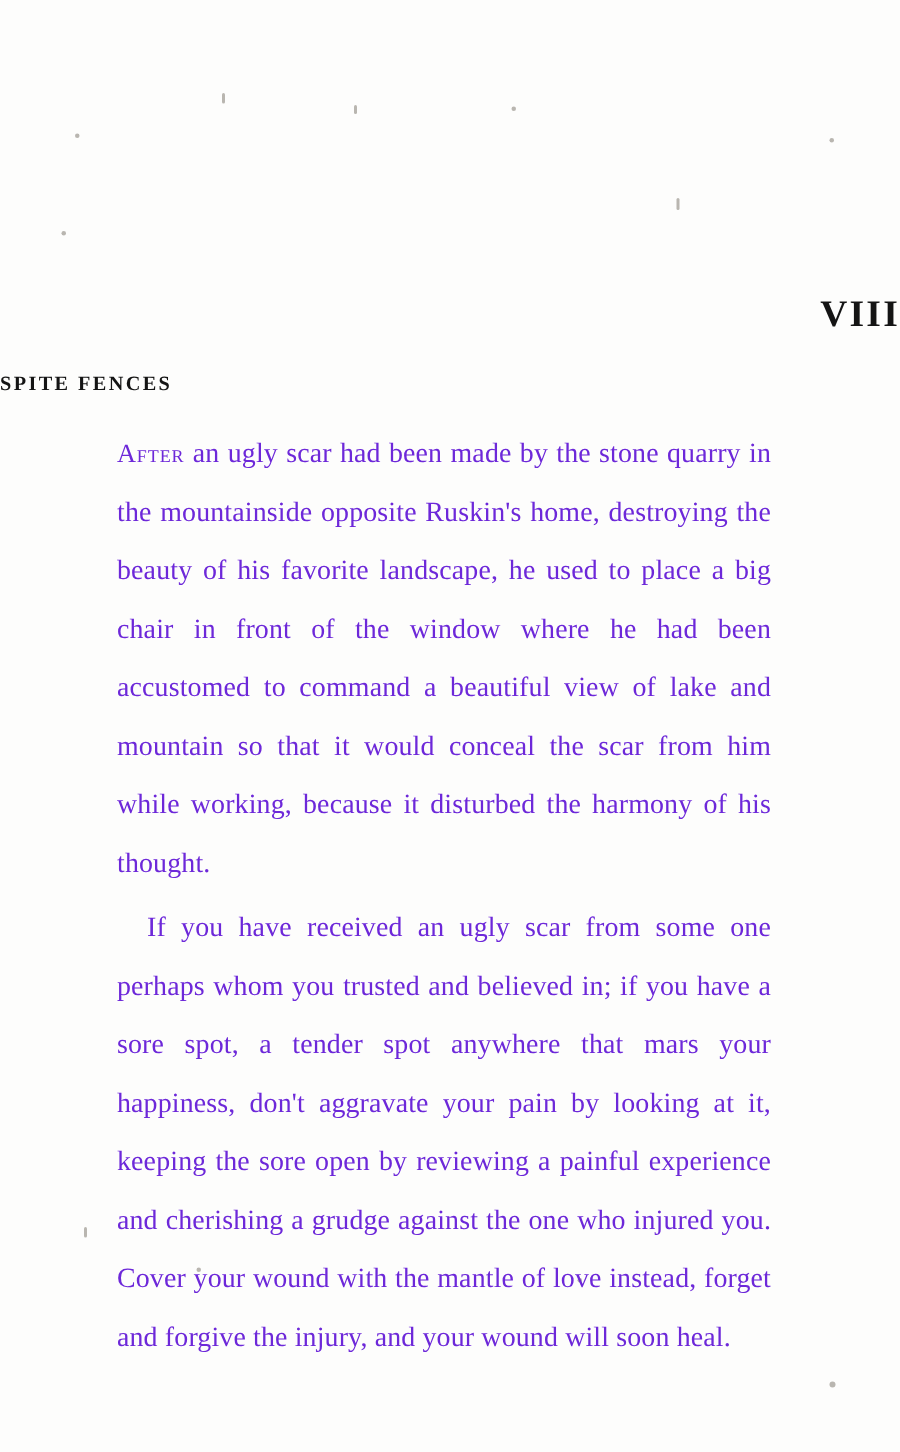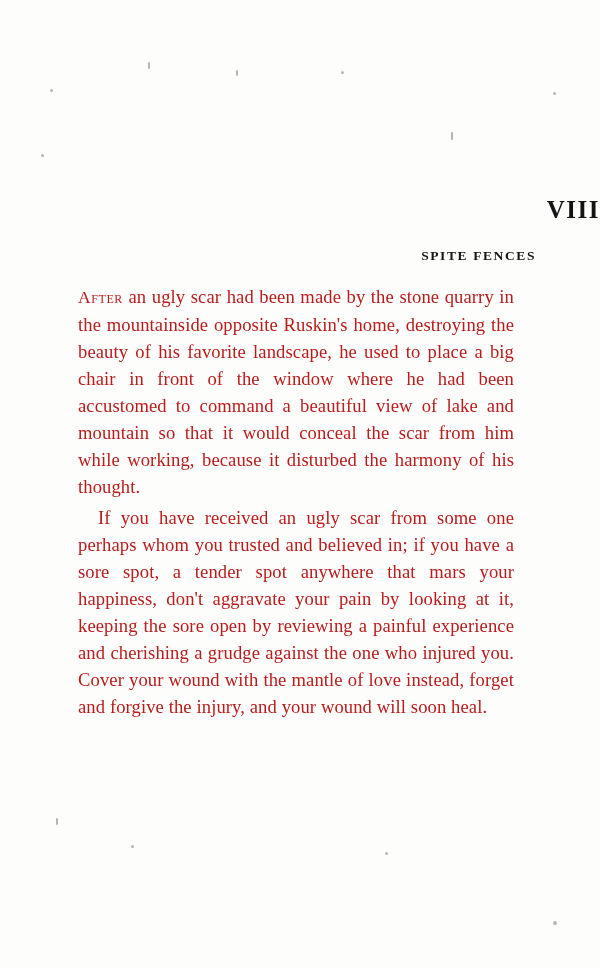--- a/index.html
+++ b/index.html
@@ -43,43 +43,42 @@
     letter-spacing: 1.5px;
     font-family: "Liberation Serif", serif;
     color: #141414;
   }
 
   .chapter-title {
     position: absolute;
     top: 248px;
     left: 0;
     width: 492px;
-    text-align: right;
+    text-align: left;
     font-size: 13.5px;
     font-weight: bold;
     letter-spacing: 1.6px;
     font-family: "Liberation Serif", serif;
     color: #141414;
-    margin-left: 44px;
   }
 
   .body-text {
     position: absolute;
     top: 283px;
     left: 78px;
     width: 436px;
   }
 
   .para {
     margin: 0;
     font-size: 18.6px;
-    line-height: 27px;
+    line-height: 39px;
     text-align: justify;
     text-align-last: left;
-    color: #b91c1c;
+    color: #6d28d9;
     letter-spacing: 0.1px;
   }
   .para + .para {
     margin-top: 4px;
   }
   .para .indent {
     display: inline-block;
     width: 20px;
   }
   .smallcaps {

